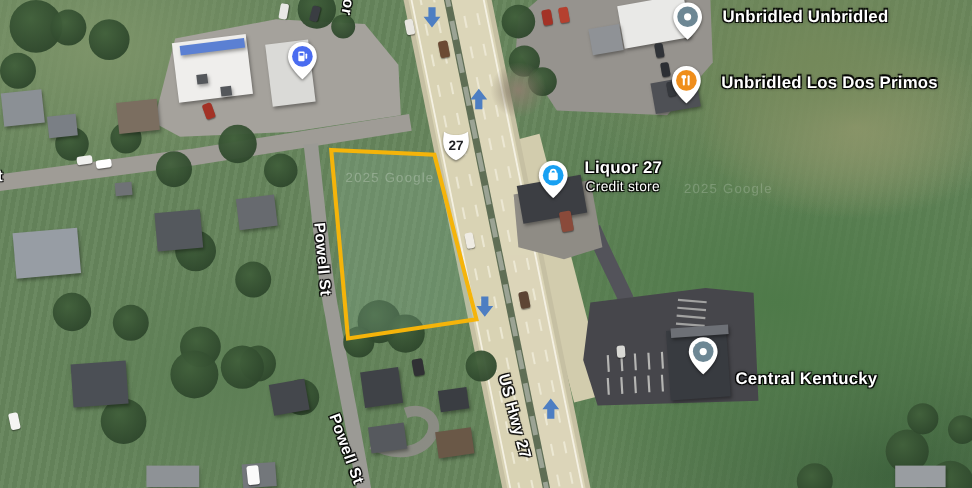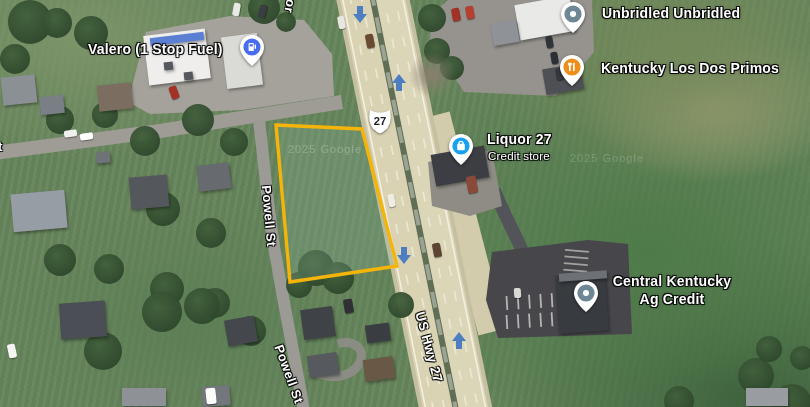--- a/index.html
+++ b/index.html
@@ -29,21 +29,21 @@
      letter-spacing:.2px;
      text-shadow:-1px -1px 0 rgba(0,0,0,.85),1px -1px 0 rgba(0,0,0,.85),
                  -1px 1px 0 rgba(0,0,0,.85),1px 1px 0 rgba(0,0,0,.85),0 0 3px rgba(0,0,0,.9);}
   .psub{font-weight:400;font-size:11.5px;}
   .rlabel{position:absolute;font-weight:700;font-size:13px;color:#fff;white-space:nowrap;
      letter-spacing:.4px;transform-origin:center;
      text-shadow:-1px -1px 0 rgba(0,0,0,.8),1px -1px 0 rgba(0,0,0,.8),
                  -1px 1px 0 rgba(0,0,0,.8),1px 1px 0 rgba(0,0,0,.8),0 0 2px rgba(0,0,0,.9);}
   .pin{position:absolute;width:26px;height:33px;filter:drop-shadow(0 1px 1.5px rgba(0,0,0,.5));}
   .wm{position:absolute;font-size:11px;color:rgba(255,255,255,.24);letter-spacing:1px;white-space:nowrap;}
-  .agc{text-align:center;line-height:17.5px;}
+  .agc{text-align:center;line-height:17.5px;margin-top:34px;}
 </style>
 </head>
 <body>
 
 <div id="map">
   <div id="terrain"></div>
 
   <svg id="roads" class="layer" width="810" height="407" viewBox="0 0 810 407">
     <polygon points="432,14 448,0 592,0 594,52 556,96 464,92 430,40" fill="#96938e"></polygon>
     <polygon points="128,102 146,32 230,16 304,20 332,54 334,96 242,110 150,114" fill="#a5a29c"></polygon>
@@ -218,23 +218,21 @@
       </svg>
     </div>
     <div class="pin" style="left:573px;top:280px">
       <svg width="26" height="33" viewBox="0 0 26 33">
         <path d="M13 1 C6.1 1 1 6.3 1 13.2 C1 22 13 32 13 32 C13 32 25 22 25 13.2 C25 6.3 19.9 1 13 1 Z" fill="#fff"></path>
         <circle cx="13" cy="13" r="8.6" fill="#6D8794"></circle>
         <circle cx="13" cy="13" r="3" fill="#fff"></circle>
       </svg>
     </div>
 
-    <span class="plabel" style="left:88px;top:41px">Valero (1 Stop Fuel)</span>
     <span class="plabel" style="left:602px;top:5px">Unbridled Unbridled</span>
-    <span class="plabel" style="left:601px;top:60px">Kentucky Los Dos Primos</span>
+    <span class="plabel" style="left:601px;top:60px">Unbridled Los Dos Primos</span>
     <span class="plabel" style="left:487px;top:131px">Liquor 27</span>
     <span class="plabel psub" style="left:488px;top:150px">Credit store</span>
     <div class="plabel agc" style="left:606px;top:273px;width:132px">
       <div>Central Kentucky</div>
-      <div>Ag Credit</div>
     </div>
   </div>
 </div>
 
 </body></html>

